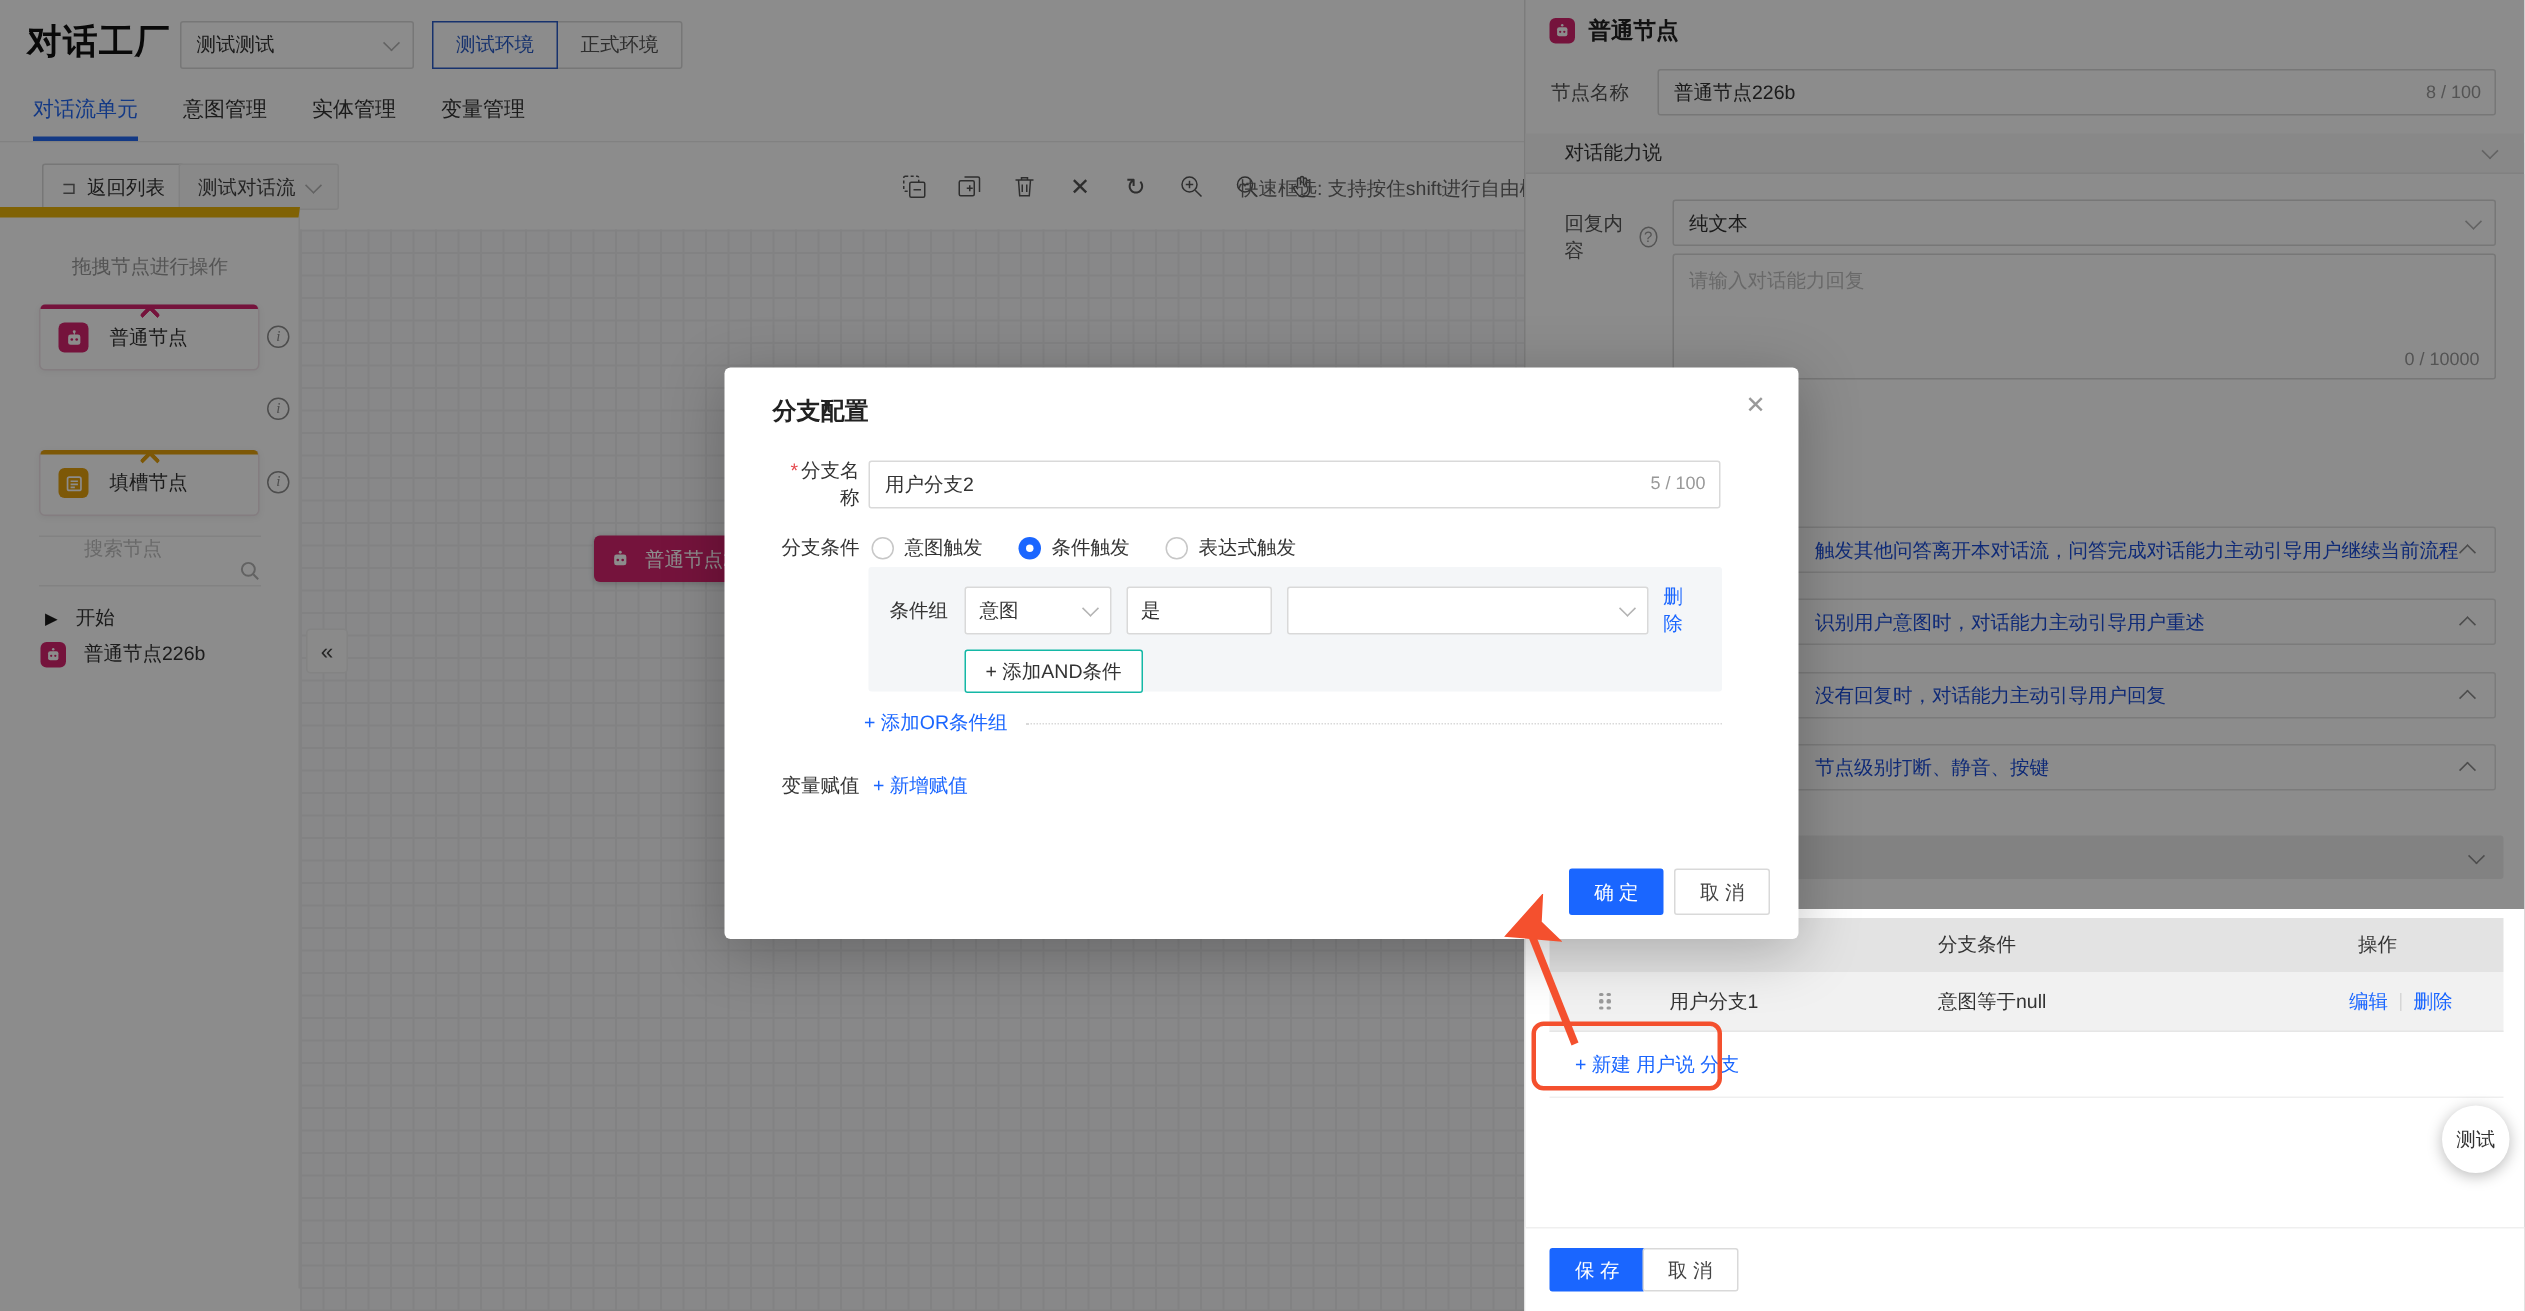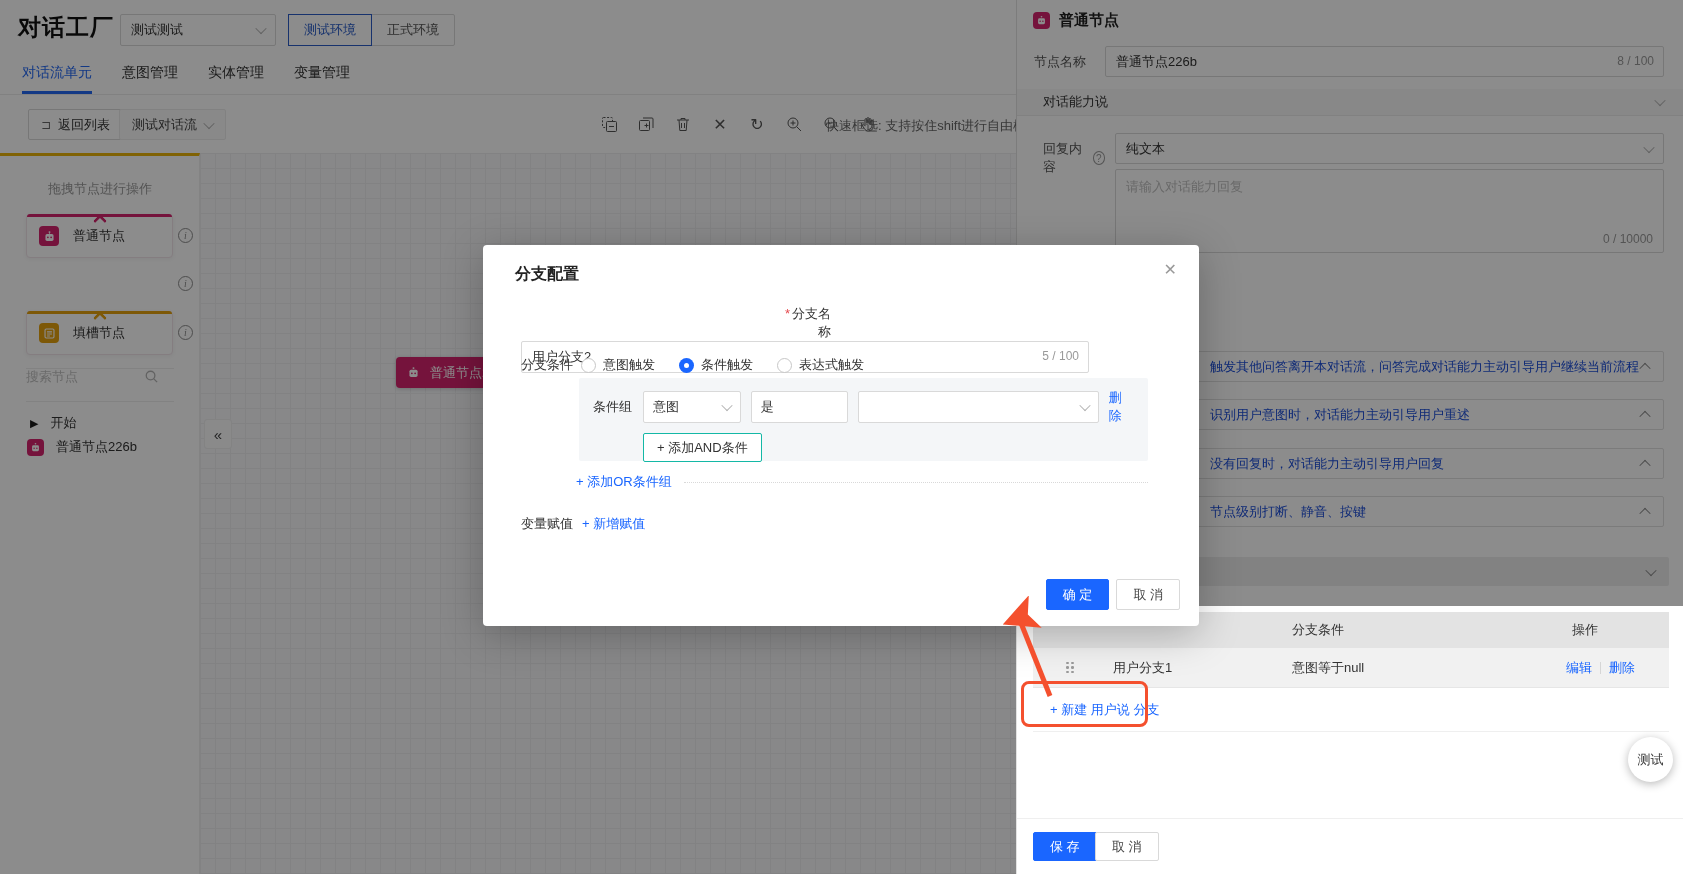--- a/index.html
+++ b/index.html
@@ -24,29 +24,29 @@
   
   .flow-toolbar { position:absolute; left:0; top:95px; width:1016px; height:58px; background:#fff; overflow:hidden; }
   .back-btn { position:absolute; left:28px; top:14px; height:31px; border:1px solid #d9d9d9; border-radius:2px; background:#fff; display:flex; align-items:center; padding:0 12px; gap:7px; color:#333; }
   .back-btn .glyph { color:#666; font-size:12px; }
   .flow-dd { position:absolute; left:119px; top:14px; height:31px; display:flex; align-items:center; gap:8px; padding:0 12px; color:#444; border:1px solid #ececec; border-radius:2px; background:#fafafa; }
   .tb-icons { position:absolute; left:600px; top:14px; height:31px; display:flex; align-items:center; gap:19px; color:#555; }
   .tb-icons .ticon { width:18px; height:18px; display:flex; align-items:center; justify-content:center; color:#555; font-size:16px; }
   .tb-hint { position:absolute; left:826px; top:22px; white-space:nowrap; color:#666; font-size:13px; }
 
   
-  .left-panel { position:absolute; left:0; top:153px; width:200px; height:721px; background:#fff; border-right:1px solid #eee; border-top:3px solid #eab308; }
+  .left-panel { position:absolute; left:0; top:138px; width:200px; height:721px; background:#fff; border-right:1px solid #eee; border-top:7px solid #eab308; }
   .palette-hint { position:absolute; left:0; top:24px; width:200px; text-align:center; color:#999; }
   .node-card { position:absolute; left:26px; width:147px; height:44px; background:#fff; border:1px solid #f0e4ea; border-radius:4px; box-shadow:0 1px 4px rgba(0,0,0,.06); display:flex; align-items:center; padding-left:12px; gap:14px; }
   .node-card .notch { position:absolute; top:-1px; left:0; right:0; height:3px; border-radius:4px 4px 0 0; }
   .node-card .notch::after { content:""; position:absolute; left:50%; top:2px; width:10px; height:10px; transform:translateX(-50%) rotate(45deg); background:#fff; border-top:3px solid; border-left:3px solid; border-color:inherit; border-radius:2px; box-sizing:border-box; }
   .ncard-icon { width:20px; height:20px; border-radius:4px; display:flex; align-items:center; justify-content:center; }
   .node-card .lbl { font-size:13px; color:#333; }
   .info-circle { position:absolute; width:15px; height:15px; border:1px solid #8c8c8c; border-radius:50%; color:#8c8c8c; font-size:10px; display:flex; align-items:center; justify-content:center; font-style:italic; font-family:"Liberation Serif",serif; }
-  .search-row { position:absolute; left:26px; top:212px; width:148px; height:34px; border-top:1px solid #ededed; border-bottom:1px solid #ededed; display:flex; align-items:flex-start; }
+  .search-row { position:absolute; left:26px; top:212px; width:148px; height:34px; border-top:1px solid #ededed; border-bottom:1px solid #ededed; display:flex; align-items:flex-end;flex-direction:column; }
   .search-row input { border:none; outline:none; width:118px; font-size:13px; color:#333; background:transparent; }
   .search-row input::placeholder { color:#c0c0c0; }
   .tree-item { position:absolute; left:30px; display:flex; align-items:center; gap:12px; color:#333; }
   .play-glyph { color:#1b1b1b; font-size:11px; }
   .mini-node-icon { width:17px; height:17px; border-radius:4px; display:flex; align-items:center; justify-content:center; }
 
   
   .canvas { position:absolute; left:200px; top:153px; width:816px; height:721px; background-color:#f7f8fa; background-image:linear-gradient(#ededef 1px,transparent 1px),linear-gradient(90deg,#ededef 1px,transparent 1px); background-size:15px 15px; }
   .collapse-btn { position:absolute; left:4px; top:266px; width:28px; height:30px; background:#fbfbfc; border:1px solid #eee; border-radius:3px; display:flex; align-items:center; justify-content:center; color:#444; font-size:15px; }
   .canvas-node { position:absolute; left:196px; top:204px; width:130px; height:31px; background:#d6246e; border-radius:4px; display:flex; align-items:center; gap:8px; padding-left:9px; color:#fff; font-size:13px; box-shadow:0 1px 4px rgba(0,0,0,.2); white-space:nowrap; overflow:hidden; }
@@ -388,21 +388,21 @@
     </div>
   </div>
 
   <div class="dim dim-left"></div>
   <div class="dim dim-right-top"></div>
 
   <div class="modal">
     <div class="modal-title">分支配置</div>
     <div class="modal-close">✕</div>
 
-    <div class="m-row" style="top:60px;flex-direction:column;">
+    <div class="m-row" style="top:60px;">
       <span class="m-label">
         <span class="req">*</span><span>分支名称</span>
       </span>
       <span class="m-input-wrap">
         <input value="用户分支2" style="">
         <span class="in-counter">5 / 100</span>
       </span>
     </div>
 
     <div class="m-row" style="top:111px;">

